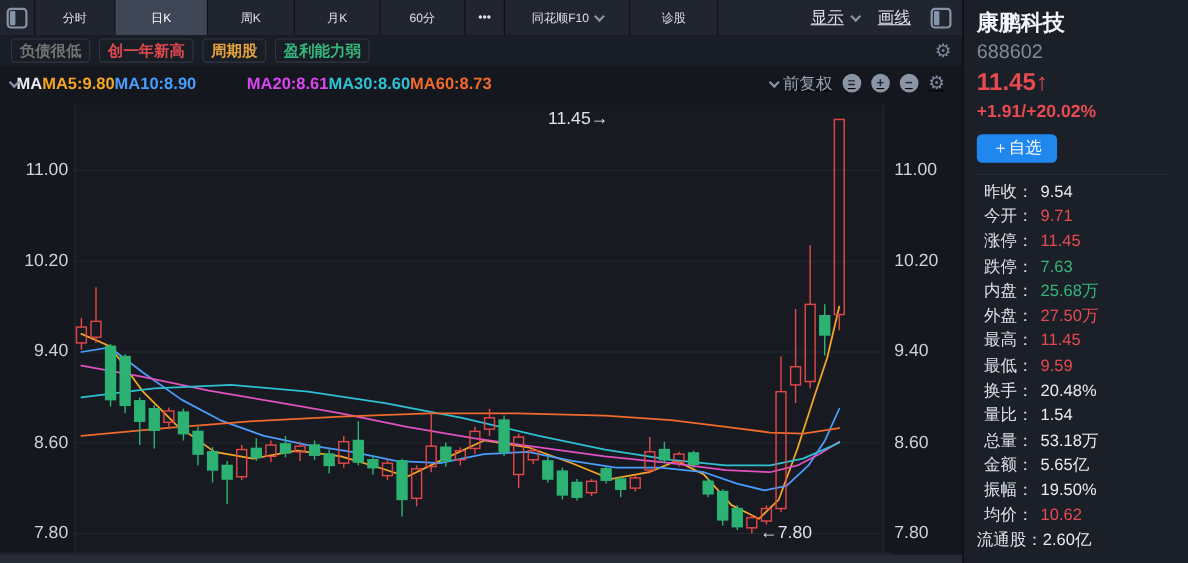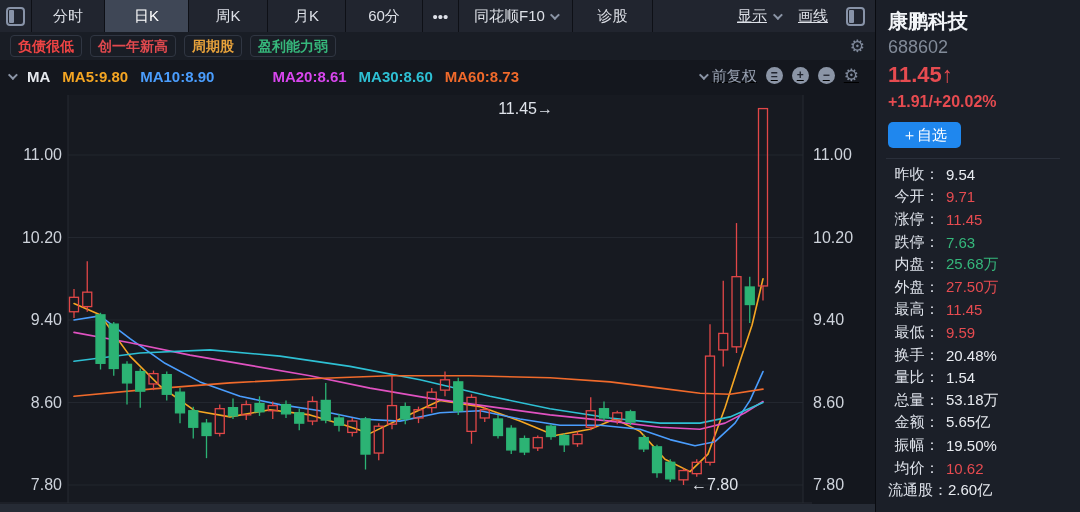--- a/index.html
+++ b/index.html
@@ -6,21 +6,21 @@
   html,body { width:1080px; height:512px; background:#14171e; overflow:hidden;
     font-family:"Liberation Sans","DejaVu Sans",sans-serif; }
   .app { position:relative; width:1080px; height:512px; background:#14171e; }
 
   
   .main { position:absolute; left:0; top:0; width:875px; height:512px; }
 
   .topbar { position:absolute; left:0; top:0; width:875px; height:32px;
     background:#21252f; display:flex; align-items:stretch; }
   .tab { display:flex; align-items:center; justify-content:center; gap:5px;
-    color:#dde0e7; font-size:15px; border-right:1px solid #0e1016; cursor:default;
+    color:#dde0e7; font-size:11px; border-right:1px solid #0e1016; cursor:default;
     padding:0 4px; }
   .tab.sel { background:#3f4756; color:#ffffff; }
   .tb-iconbtn { width:32px; display:flex; align-items:center; justify-content:center;
     border-right:1px solid #0e1016; }
   .panel-glyph { position:relative; width:19px; height:19px; border:2px solid #8893a8;
     border-radius:4px; }
   .panel-glyph::before { content:""; position:absolute; left:1px; top:1px; bottom:1px;
     width:5px; background:#8893a8; border-radius:1px; }
   .spacer { flex:1; }
   .chev { display:inline-block; width:7px; height:7px; border-right:2px solid #8b95a6;
@@ -28,21 +28,21 @@
   .tb-right { display:flex; align-items:center; gap:18px; padding-right:10px; color:#dde0e7; font-size:15px; }
   .tb-right .lbl { display:flex; align-items:center; gap:6px;text-decoration:underline; }
 
   .tagrow { position:absolute; left:0; top:32px; width:875px; height:28px;
     background:#191d25; display:flex; align-items:center; gap:8px; padding:0 10px; }
   .tag { font-size:14px; font-weight:bold; border:1px solid #303642; border-radius:4px;
     padding:1px 7px; line-height:18px; }
   .gear { font-size:17px; color:#7f899b; line-height:1; }
 
   .marow { position:absolute; left:0; top:60px; width:875px; height:32px;
-    display:flex; align-items:center; gap:12px; padding:0 8px; font-size:15px; }
+    display:flex; align-items:center; padding:0 8px; font-size:15px; }
   .marow .matitle { color:#e6e9ee; font-weight:bold; }
   .marow .maitem { font-weight:bold; }
   .ctrl-circle { width:17px; height:17px; border-radius:50%; background:#8b95a6;
     color:#21252f; font-size:12px; font-weight:bold; display:flex; align-items:center;
     justify-content:center; line-height:1; }
   .adj { color:#9aa3b3; display:flex; align-items:center; gap:6px; }
   .ma-ctrls { display:flex; align-items:flex-start; gap:9px; padding-right:8px;text-decoration:underline; }
 
   
   .plot { position:absolute; left:0; top:95px; width:812px; height:409px; }
@@ -110,21 +110,21 @@
             <span class="chev"></span>
         </span>
         <span class="lbl">
             <span>画线</span>
           </span>
         <span class="panel-glyph"></span>
       </div>
     </div>
 
     <div class="tagrow">
-      <span class="tag" style="color: #ef4444;">负债很低</span>
+      <span class="tag" style="color: #737373;">负债很低</span>
       <span class="tag" style="color: rgb(224, 73, 78);">创一年新高</span>
       <span class="tag" style="color: rgb(231, 162, 59);">周期股</span>
       <span class="tag" style="color: rgb(54, 183, 123);">盈利能力弱</span>
       <span class="spacer"></span>
       <span class="gear">⚙</span>
     </div>
 
     <div class="marow">
       <span class="chev"></span>
       <span class="matitle">MA</span>

